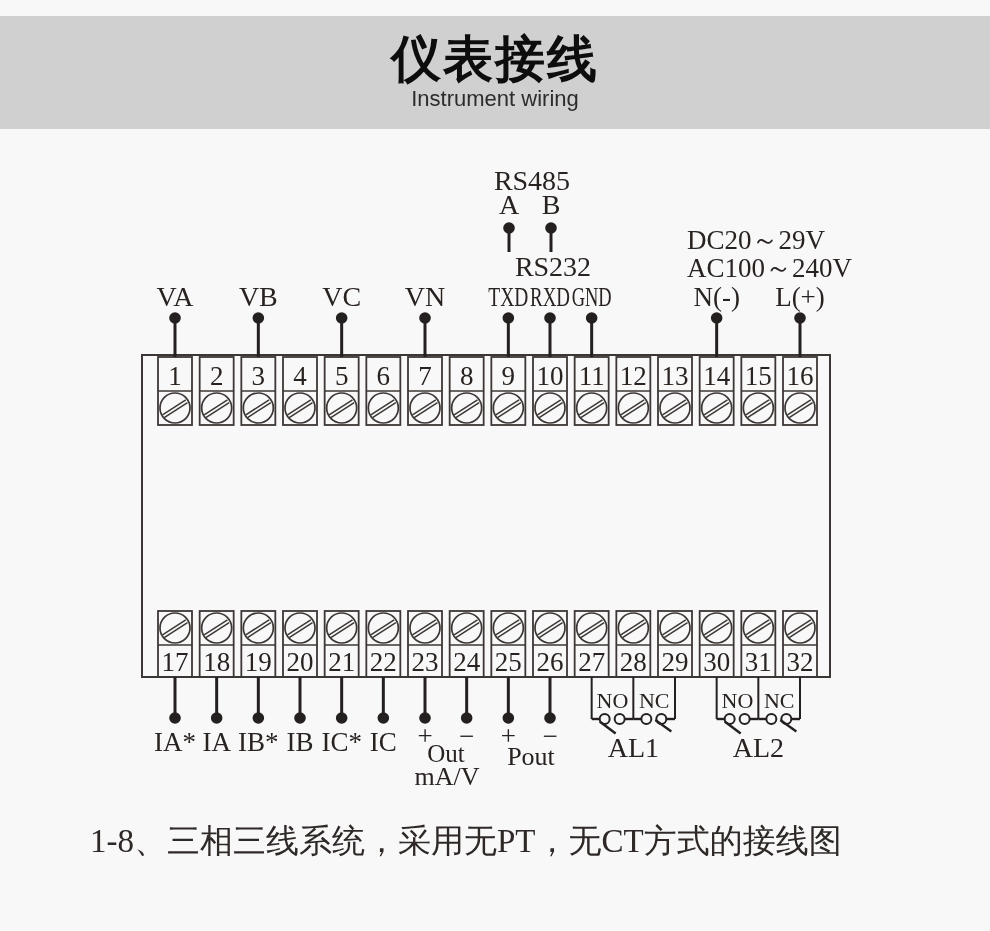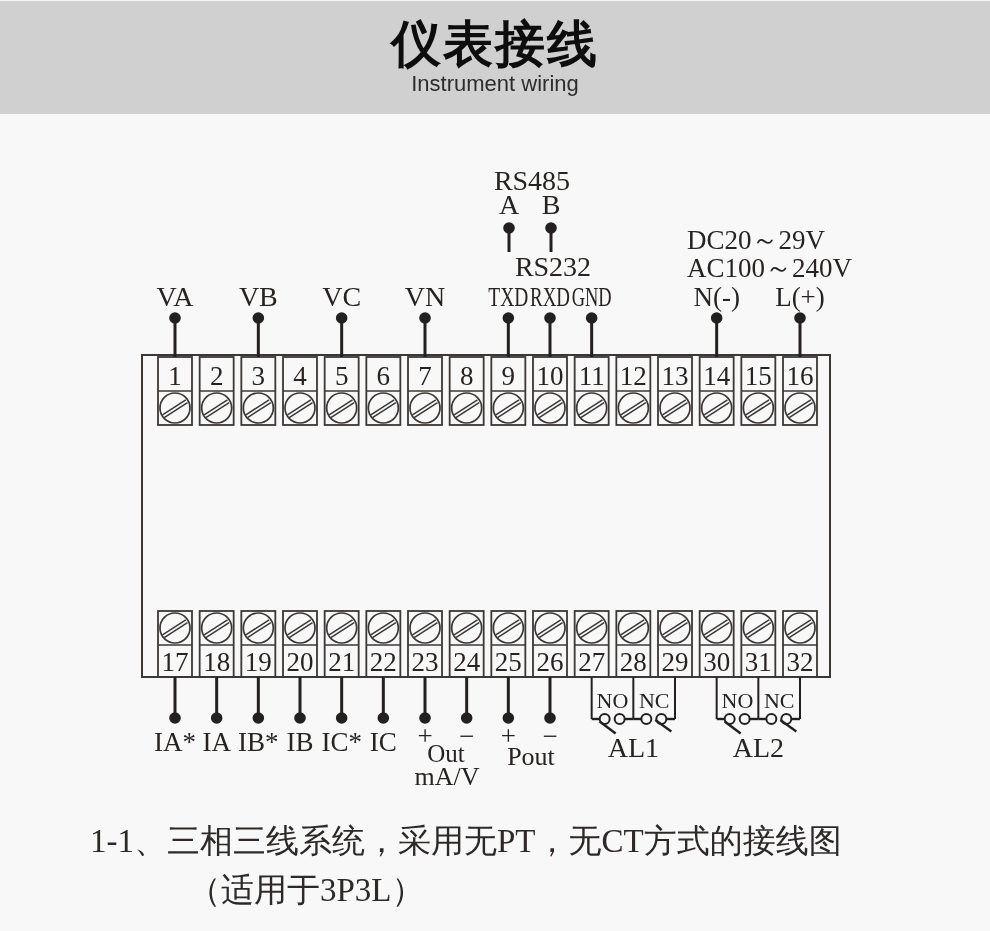--- a/index.html
+++ b/index.html
@@ -4,21 +4,21 @@
 <style>
   html, body {
     margin: 0; padding: 0;
     width: 990px; height: 931px;
     background: #f8f8f8;
     overflow: hidden;
   }
   .page { position: absolute; top: 0; left: 0; width: 990px; height: 931px; }
 
   .header-band {
-    position: absolute; left: 0; top: 1px; width: 990px; height: 113px;
+    position: absolute; left: 0; top: 16px; width: 990px; height: 113px;
     background: #d1d0d0;
     display: flex; flex-direction: column; align-items: center; justify-content: center;
   }
   .title {
     font-family: "Liberation Sans", sans-serif;
     font-weight: 700; font-size: 50px; line-height: 1.02;
     color: #0d0d0d; letter-spacing: 2px;
   }
   .subtitle {
     font-family: "Liberation Sans", sans-serif;
@@ -407,17 +407,16 @@
           <circle cx="771.3338" cy="719" r="5" fill="#f8f8f8" class="wire" stroke-width="2"></circle>
           <circle cx="786.3338" cy="719" r="5" fill="#f8f8f8" class="wire" stroke-width="2"></circle>
           <line x1="780.3338" y1="720" x2="796.3338" y2="731.5" class="wire" stroke-width="2.4"></line>
           <text x="779.16715" y="708" class="t" font-size="22">NC</text>
           <text x="758.3338" y="757" class="t" font-size="28">AL2</text>
         </g>
       </g>
   </svg>
 
   <div class="caption">
-    <div class="caption-line1">1-1、三相三线系统，采用无PT，无CT方式的接线图</div>
-    <div class="caption-line2">（适用于3P3L）</div>
+    <div class="caption-line1">1-8、三相三线系统，采用无PT，无CT方式的接线图</div>
   </div>
 
 </div>
 
 </body></html>

